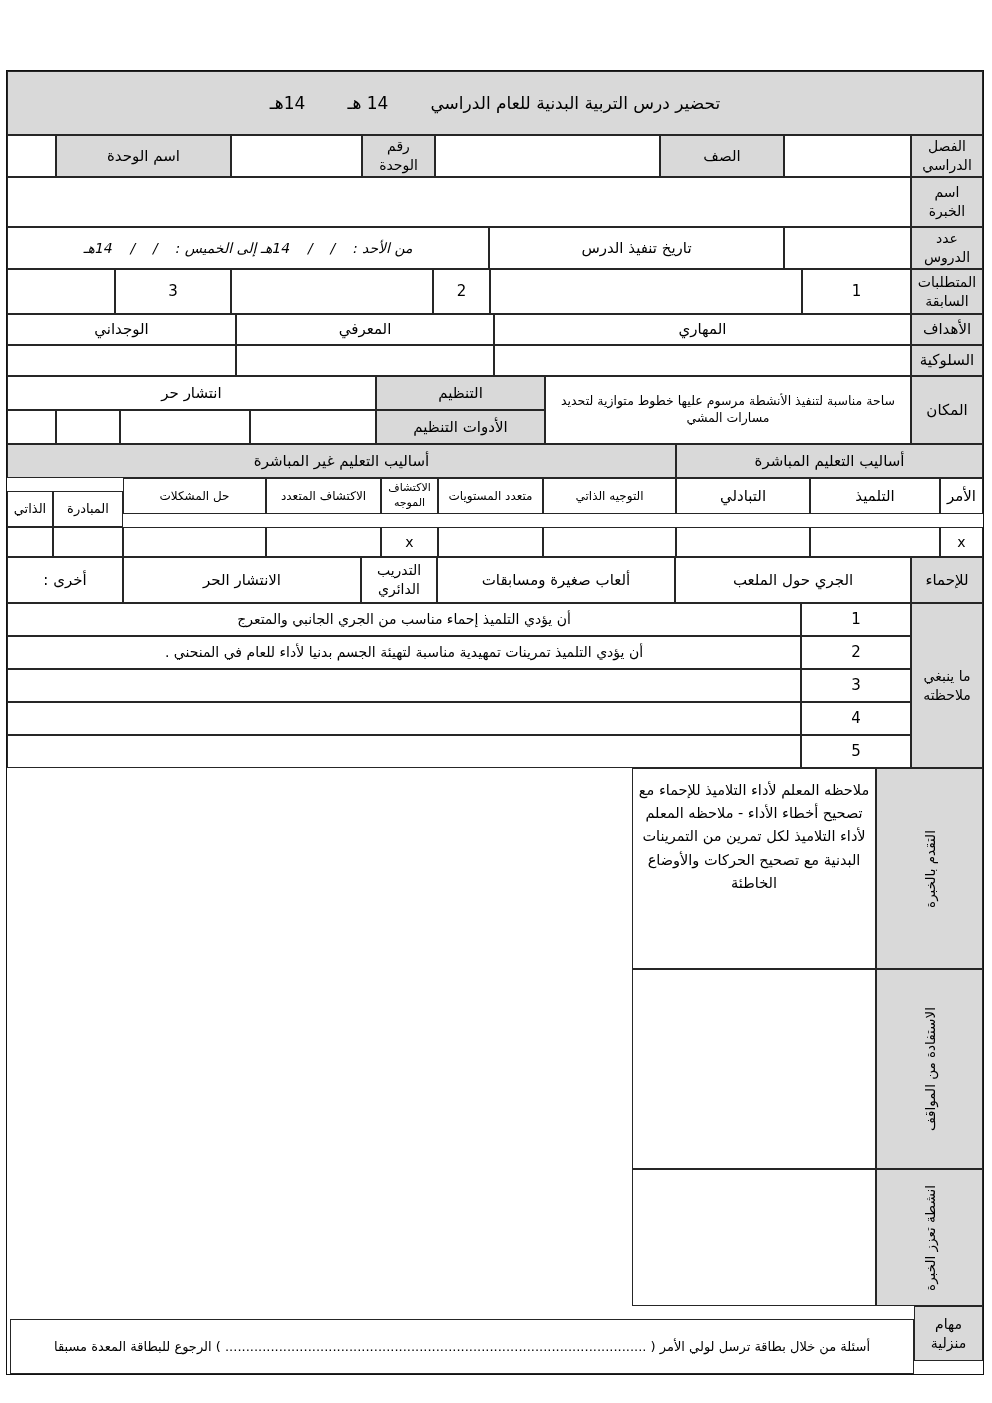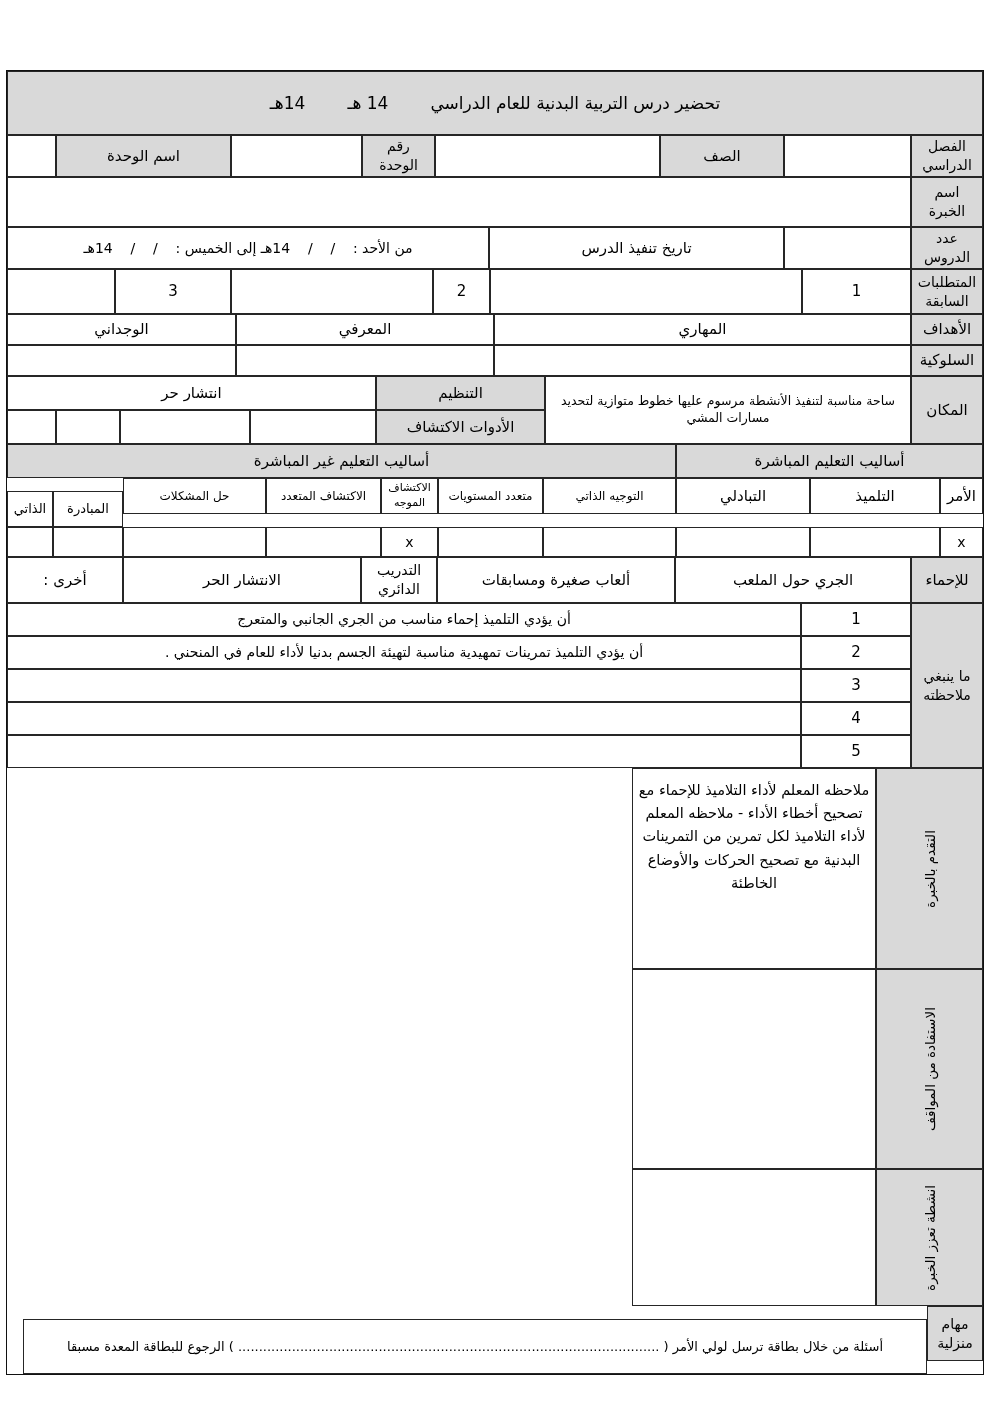--- a/index.html
+++ b/index.html
@@ -12,21 +12,21 @@
      justify-content:center;text-align:center;background:#fff;flex:0 0 auto;
      font-size:15px;line-height:1.35;padding:1px 3px;overflow:hidden;}
   .g{background:#d9d9d9;}
   .f12{font-size:12px;}
   .f11{font-size:11px;}
   .f125{font-size:12.5px;}
   .f13{font-size:13px;margin-top:13px;}
   .f14{font-size:14px;}
   .f145{font-size:14.5px;line-height:1.6;}
   .title{font-size:17px;gap:42px;}
-  .pre{white-space:pre-wrap;}
+  .pre{white-space:pre-wrap;font-style:italic;}
   .vwrap{position:relative;}
   .vtext{position:absolute;top:50%;left:50%;transform:translate(-50%,-50%) rotate(-90deg);
          white-space:nowrap;font-size:13.5px;}
 </style>
 </head>
 <body>
 
 <div class="sheet">
   <div class="tbl">
 
@@ -87,21 +87,21 @@
 
     <div class="r">
       <div class="c g" style="width:72px;height:68px">المكان</div>
       <div class="c f125" style="width:366px;height:68px">ساحة مناسبة لتنفيذ الأنشطة مرسوم عليها خطوط متوازية لتحديد مسارات المشي</div>
       <div class="col" style="width:538px">
         <div class="r">
           <div class="c g" style="width:169px;height:34px">التنظيم</div>
           <div class="c" style="width:369px;height:34px">انتشار حر</div>
         </div>
         <div class="r">
-          <div class="c g" style="width:169px;height:34px">الأدوات الاكتشاف</div>
+          <div class="c g" style="width:169px;height:34px">الأدوات التنظيم</div>
           <div class="c" style="width:126px;height:34px"></div>
           <div class="c" style="width:130px;height:34px"></div>
           <div class="c" style="width:64px;height:34px"></div>
           <div class="c" style="width:49px;height:34px"></div>
         </div>
       </div>
     </div>
 
     <div class="r">
       <div class="c g" style="width:307px;height:34px">أساليب التعليم المباشرة</div>
@@ -182,18 +182,18 @@
         </div>
       </div>
       <div class="col" style="width:244px">
         <div class="c f145" style="width:244px;height:201px;align-items:flex-start;padding-top:10px">ملاحظه المعلم لأداء التلاميذ للإحماء مع تصحيح أخطاء الأداء - ملاحظه المعلم لأداء التلاميذ لكل تمرين من التمرينات البدنية مع تصحيح الحركات والأوضاع الخاطئة</div>
         <div class="c" style="width:244px;height:200px"></div>
         <div class="c" style="width:244px;height:137px"></div>
       </div>
     </div>
 
     <div class="r">
-      <div class="c g f14" style="width:56px;height:55px">مهام منزلية</div>
+      <div class="c g f14" style="width:69px;height:55px">مهام منزلية</div>
       <div class="c f13" style="width:904px;height:55px">أسئلة من خلال بطاقة ترسل لولي الأمر ( ...................................................................................................... ) الرجوع للبطاقة المعدة مسبقا</div>
     </div>
 
   </div>
 </div>
 
 </body></html>

